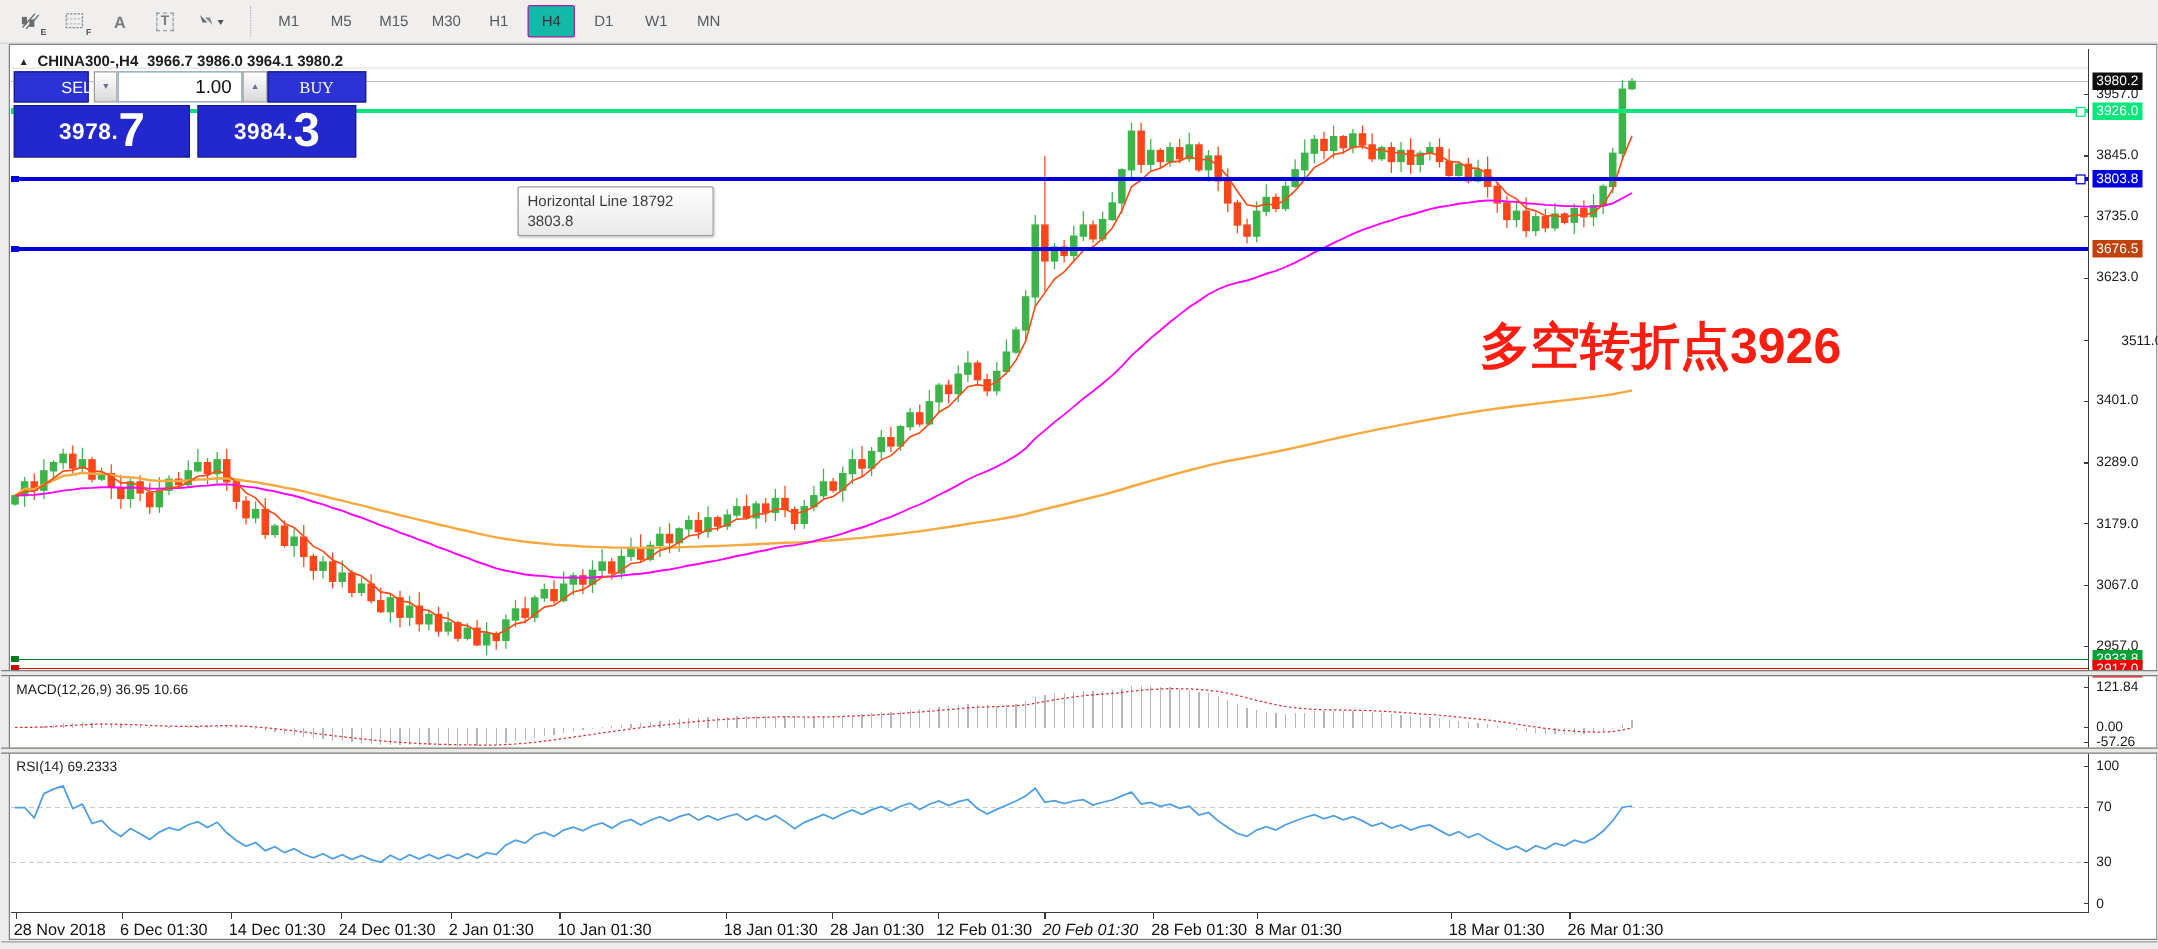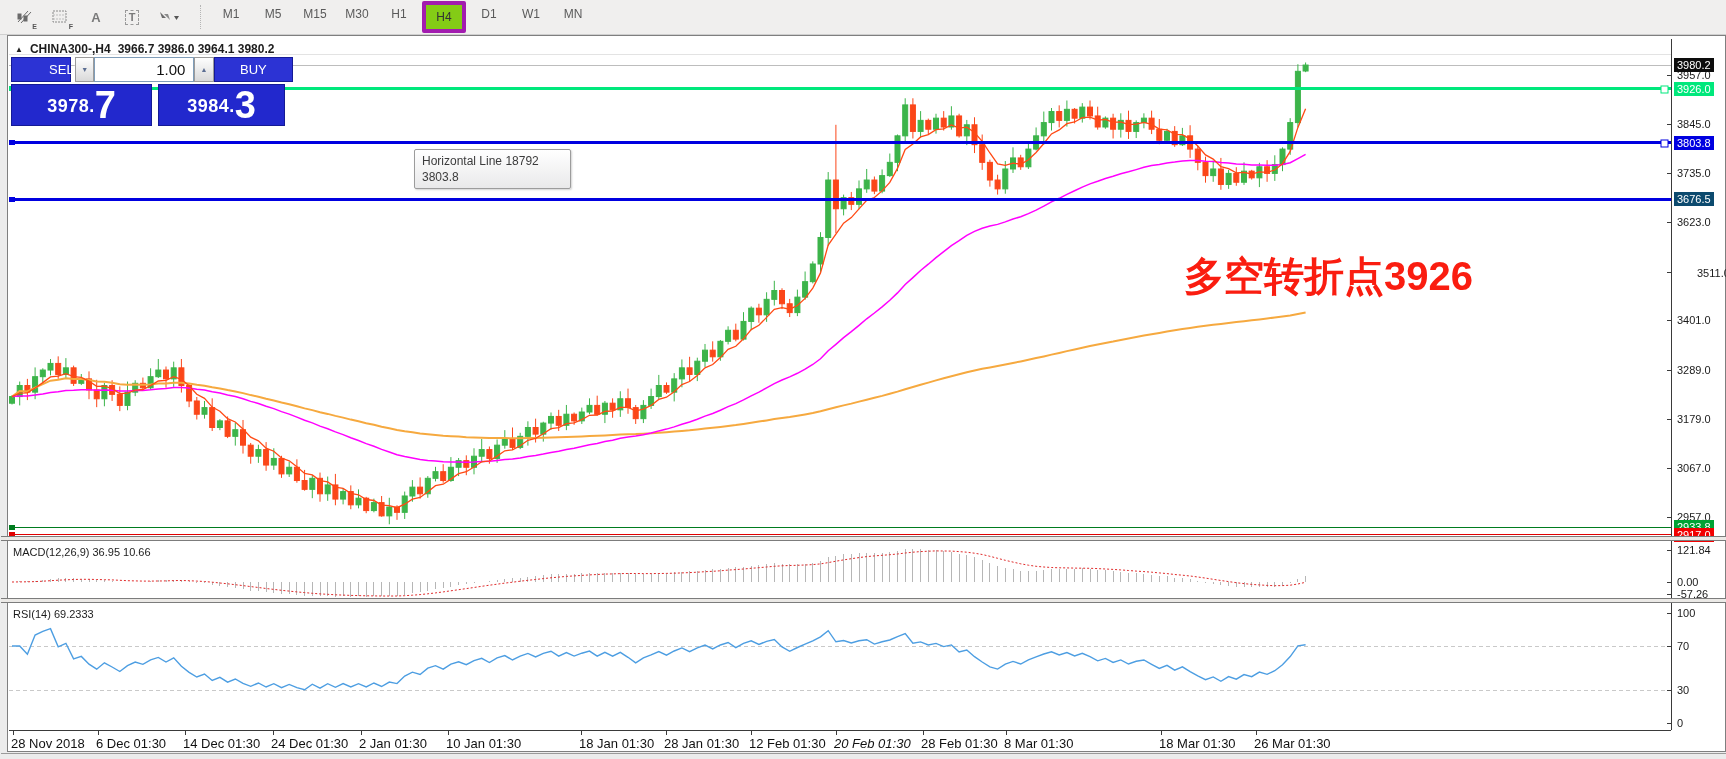--- a/index.html
+++ b/index.html
@@ -5,42 +5,42 @@
   html,body{margin:0;padding:0;background:#ececec;}
   body{width:1726px;height:759px;overflow:hidden;font-family:"Liberation Sans","DejaVu Sans",sans-serif;position:relative;}
   .app{position:absolute;inset:0;}
   
   .toolbar{position:absolute;left:0;top:0;width:1726px;height:34px;background:#f0efee;border-bottom:1px solid #cfcfcf;display:flex;align-items:center;}
   .toolbtn{width:30px;height:26px;margin:0 2px;display:flex;align-items:center;justify-content:center;color:#6b6b6b;font-size:14px;position:relative;border:1px solid transparent;border-radius:2px;}
   .toolbtn svg{display:block}
   .toolbtn .sub{position:absolute;right:2px;bottom:0;font-size:7px;color:#555;font-weight:bold;}
   .tb-sep{width:1px;height:24px;margin:0 8px 0 14px;border-left:1px dotted #b5b5b5;}
   .tfbtn{min-width:28px;height:24px;padding:0 4px;margin:0 2px;display:flex;align-items:center;justify-content:center;font-size:12px;color:#5a5a5a;border:1px solid transparent;border-radius:2px;}
-  .tfbtn.active{background:#84cc16;border:4px solid #a21caf;color:#333;}
+  .tfbtn.active{background:#14b8a6;border:1px solid #a21caf;color:#333;}
   
   .chartwin{position:absolute;left:7px;top:35px;width:1719px;height:717px;background:#ffffff;border:1px solid #7f7f7f;box-sizing:border-box;}
   .inner{position:absolute;left:-7px;top:-35px;width:1726px;height:759px;}
   .botstrip{position:absolute;left:0;top:752px;width:1726px;height:7px;background:#ececec;border-top:1px solid #9a9a9a;}
   .title{position:absolute;left:14px;top:41px;font-size:12px;font-weight:bold;color:#1c1c1c;z-index:4;display:flex;gap:7px;align-items:center;}
   .title .tri{font-size:8px;color:#222;}
   .topline{position:absolute;left:8px;top:53px;width:1662px;height:1px;background:#e3e3e3;}
   svg.plot{position:absolute;left:0;top:0;width:1726px;height:759px;z-index:3;pointer-events:none;}
   
   .plabel{position:absolute;left:1673px;height:14px;line-height:14px;font-size:11px;color:#1a1a1a;padding:0 3px;z-index:4;white-space:nowrap;}
   .plabel.badge{color:#fff;}
   .axnum{position:absolute;left:1673px;height:13px;line-height:13px;font-size:11px;color:#1a1a1a;padding:0 3px;z-index:4;white-space:nowrap;}
   .datelabel{position:absolute;top:735px;font-size:13px;color:#111;z-index:4;white-space:nowrap;}
   .indlabel{position:absolute;left:12px;font-size:11px;color:#1c1c1c;z-index:4;white-space:nowrap;}
   .divider{position:absolute;left:0;width:1726px;height:3px;background:#ebe9e6;border-top:1px solid #7c7c7c;border-bottom:1px solid #7c7c7c;z-index:5;}
   
   .ocpanel{position:absolute;left:10px;top:56px;width:282px;z-index:8;font-family:"Liberation Sans",sans-serif;}
   .ocrow1{display:flex;height:25px;}
   .ocbtn{background:#2c33d4;border:1px solid #151a96;color:#fff;font-size:13px;display:flex;align-items:center;justify-content:center;box-sizing:border-box;}
   .sellbtn{width:60px;margin-right:4px;padding-left:48px;}
-  .buybtn{width:82px;}
+  .buybtn{width:82px;font-family:Liberation Serif, serif;}
   .spin{width:20px;background:linear-gradient(#fefefe,#d9d9d9);border:1px solid #9b9b9b;color:#5d6f93;font-size:7px;display:flex;align-items:center;justify-content:center;box-sizing:border-box;}
   .volfield{width:100px;background:#fff;border:1px solid #7f9db9;box-sizing:border-box;font-size:15px;text-align:right;padding:0 8px 0 0;color:#111;font-family:"Liberation Sans",sans-serif;}
   .ocrow2{display:flex;margin-top:2px;height:42px;}
   .pricebox{background:#2228cd;border:1px solid #151a96;color:#fff;display:flex;align-items:baseline;justify-content:center;box-sizing:border-box;}
   .pb-left{width:141px;margin-right:6px;}
   .pb-right{width:127px;}
   .pmain{font-size:18px;font-weight:bold;letter-spacing:.5px;position:relative;top:-6px;}
   .pbig{font-size:38px;font-weight:bold;line-height:40px;}
   
   .tooltip{position:absolute;left:413px;top:148px;width:157px;height:40px;z-index:9;background:linear-gradient(#ffffff,#e9e9ea);border:1px solid #9c9c9c;border-radius:2px;box-shadow:1px 1px 2px rgba(0,0,0,.18);font-size:12px;color:#3c3c3c;padding:3px 7px;box-sizing:border-box;line-height:16px;}
@@ -714,21 +714,21 @@
           <div class="axnum" style="top: 215.395px;">3623.0</div>
           <div class="axnum" style="top: 266px; margin-left: 20px;">3511.0</div>
           <div class="axnum" style="top: 313.496px;">3401.0</div>
           <div class="axnum" style="top: 362.989px;">3289.0</div>
           <div class="axnum" style="top: 411.598px;">3179.0</div>
           <div class="axnum" style="top: 461.091px;">3067.0</div>
           <div class="axnum" style="top: 509.7px;">2957.0</div>
           <div class="plabel badge" style="top: 57.0479px; background: rgb(13, 13, 13);">3980.2</div>
           <div class="plabel badge" style="top: 80.9989px; background: rgb(0, 232, 124);">3926.0</div>
           <div class="plabel badge" style="top: 134.999px; background: rgb(0, 0, 224);">3803.8</div>
-          <div class="plabel badge" style="top: 191.253px; background: #0c4a6e;">3676.5</div>
+          <div class="plabel badge" style="top: 191.253px; background: #c2410c;">3676.5</div>
           <div class="plabel badge" style="top: 519.452px; background: rgb(0, 162, 52);">2933.8</div>
           <div class="plabel badge" style="top: 526.876px; background: rgb(242, 0, 0);">2917.0</div>
           <div class="datelabel" style="left: 10px;">28 Nov 2018</div>
           <div class="datelabel" style="left: 95px;">6 Dec 01:30</div>
           <div class="datelabel" style="left: 182px;">14 Dec 01:30</div>
           <div class="datelabel" style="left: 270px; text-align: right;">24 Dec 01:30</div>
           <div class="datelabel" style="left: 358px;">2 Jan 01:30</div>
           <div class="datelabel" style="left: 445px;">10 Jan 01:30</div>
           <div class="datelabel" style="left: 578px;">18 Jan 01:30</div>
           <div class="datelabel" style="left: 663px;">28 Jan 01:30</div>

